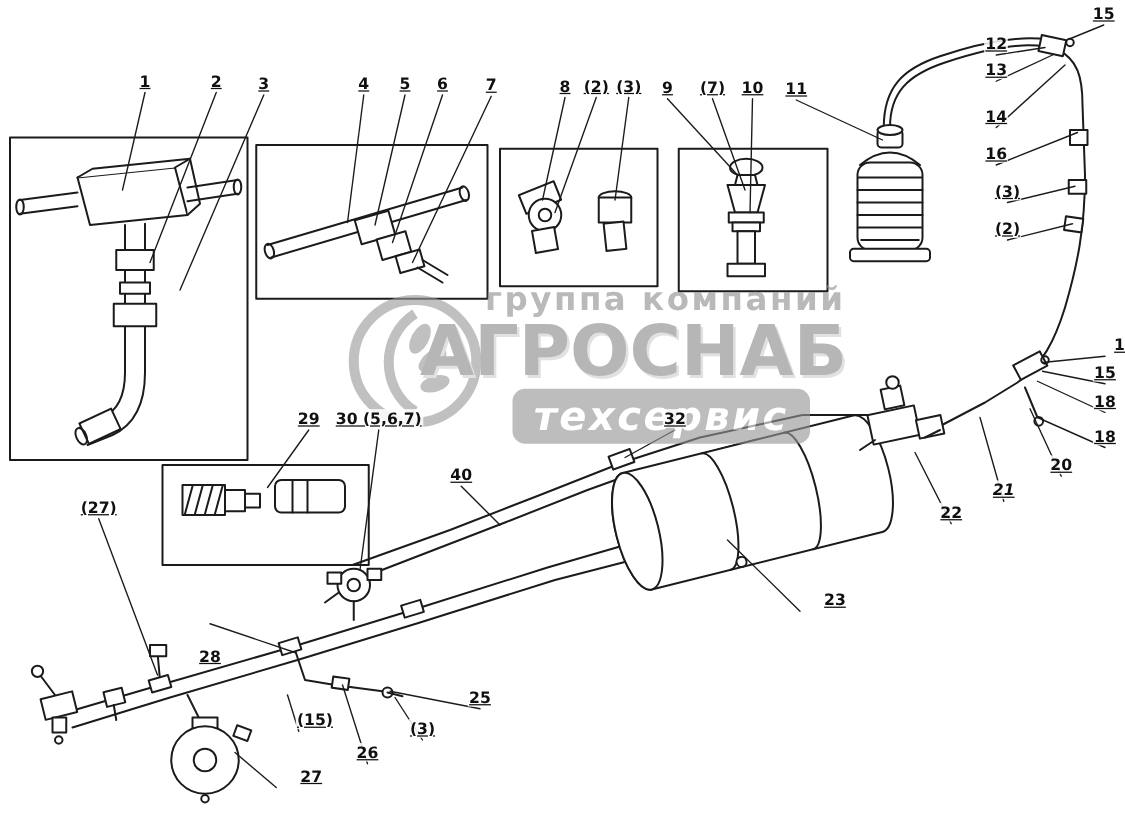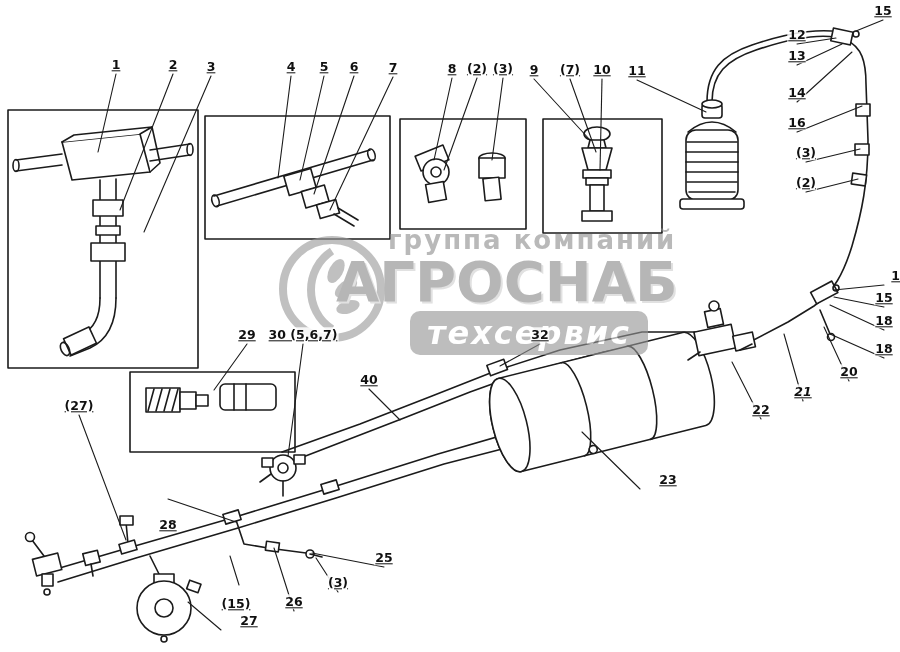--- a/index.html
+++ b/index.html
@@ -281,18 +281,18 @@
       <div class="callout" style="left: 761px; top: 411px;">22</div>
       <div class="callout" style="left: 668px; top: 481px;">23</div>
       <div class="callout" style="left: 540px; top: 336px;">32</div>
       <div class="callout" style="left: 369px; top: 381px;">40</div>
       <div class="callout" style="left: 247px; top: 336px;">29</div>
       <div class="callout" style="left: 303px; top: 336px;">30 (5,6,7)</div>
       <div class="callout" style="left: 168px; top: 491px; margin-top: 35px;">28</div>
       <div class="callout" style="left: 384px; top: 559px;">25</div>
       <div class="callout" style="left: 294px; top: 603px;">26</div>
       <div class="callout" style="left: 221px; top: 622px; margin-left: 28px;">27</div>
-      <div class="callout" style="left: 236px; top: 577px; margin-top: 28px;">(15)</div>
+      <div class="callout" style="left: 252px; top: 577px;">(15)</div>
       <div class="callout" style="left: 338px; top: 584px;">(3)</div>
       <div class="callout" style="left: 79px; top: 407px;">(27)</div>
     </div>
 
 </div>
 
 </body></html>

